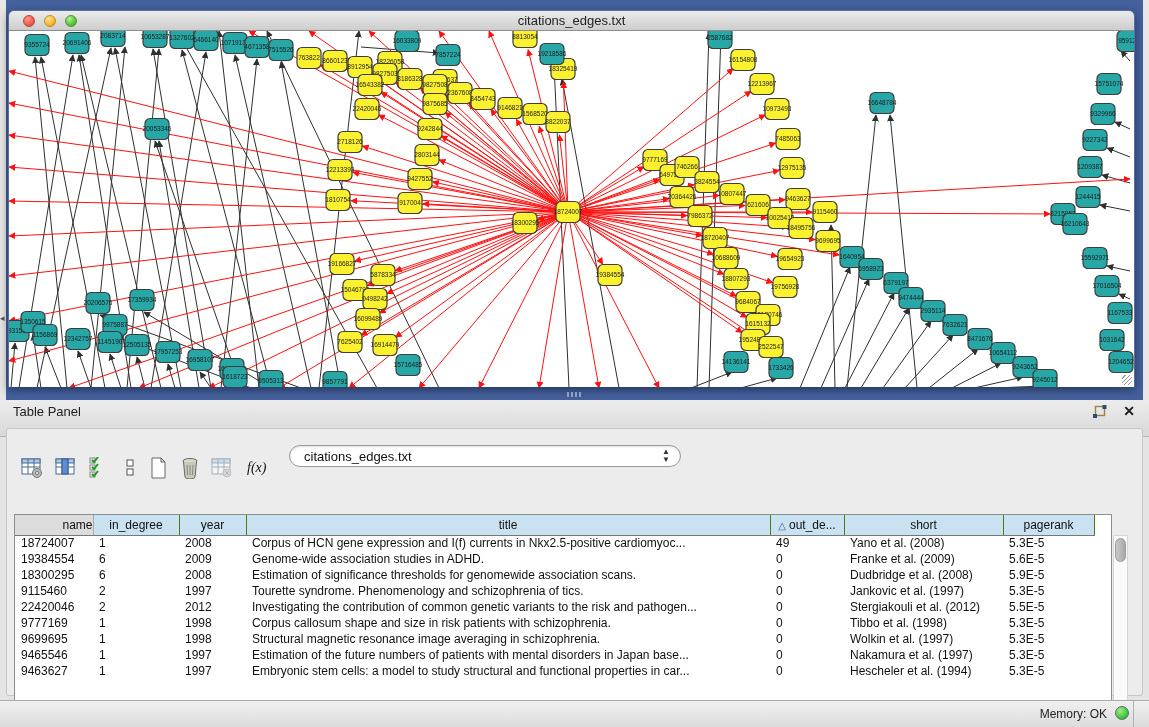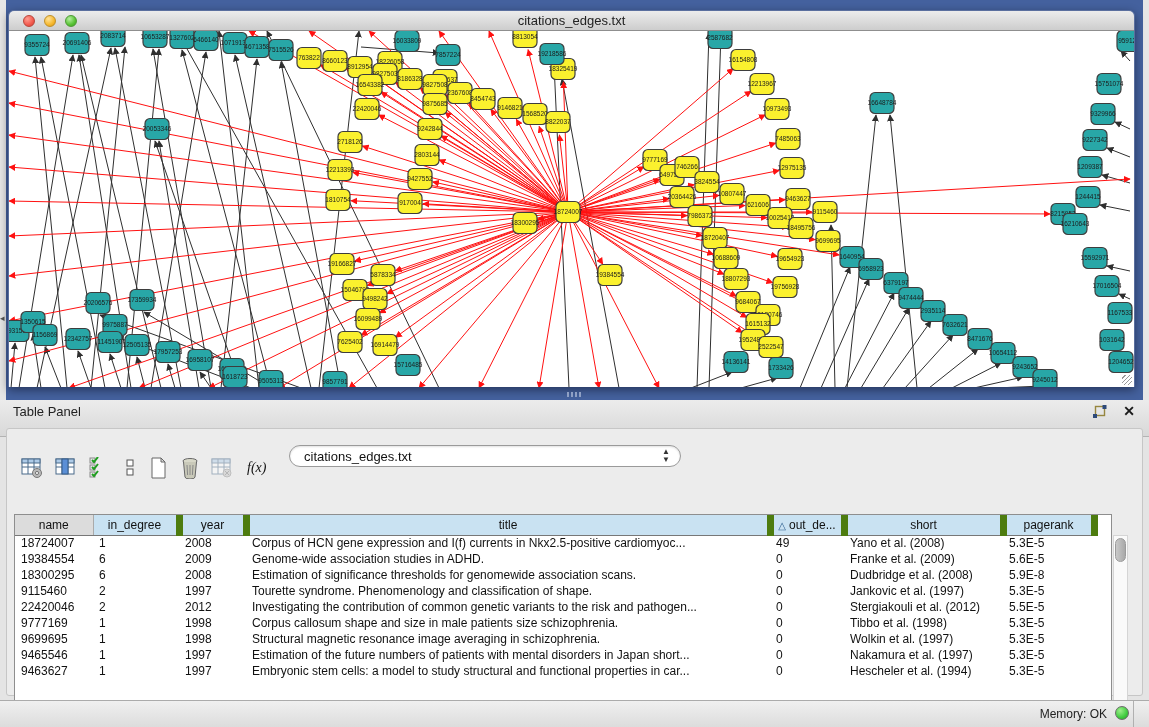--- a/index.html
+++ b/index.html
@@ -42,23 +42,23 @@
   .tool-btn { position:absolute; top:14px; width:26px; height:26px; display:flex; align-items:center; justify-content:flex-start; }
   .tool-btn.disabled { opacity:.45; }
   .fx-label { font-size:14px; font-style:italic; font-family:"Liberation Serif",serif; color:#111; }
   .combo { position:absolute; left:282px; top:4px; width:392px; height:22px; background:#fff;
     border:1px solid #9a9a9a; border-radius:11px; box-shadow:inset 0 1px 2px rgba(0,0,0,.12); }
   .combo .value { position:absolute; left:14px; top:3px; font-size:13px; color:#111; }
   .combo .spin { position:absolute; right:10px; top:2px; font-size:8px; color:#333; line-height:8px; text-align:center; }
   
   .tablebox { position:absolute; left:7px; top:85px; width:1098px; height:188px; background:#fff; border:1px solid #8e8e8e; }
   table.data { border-collapse:collapse; table-layout:fixed; width:1079px; }
-  table.data th { height:20px; background:#c9e2f2; border-right:7px solid #4d7c0f; border-bottom:1px solid #777;
+  table.data th { height:20px; background:#c9e2f2; border-right:1px solid #4d7c0f; border-bottom:1px solid #777;
     font-size:12px; font-weight:normal; color:#111; text-align:center; overflow:hidden; white-space:nowrap; }
-  table.data th.first { background:#dcdcdc; border-right:1px solid #aaa; }
+  table.data th.first { background:#dcdcdc; border-right:1px solid #aaa;text-align:right; }
   table.data th .sort { color:#2f5f8f; font-size:10px; margin-right:3px; }
   table.data td { height:16px; font-size:12px; color:#111; padding:0 4px 0 6px;
     overflow:hidden; white-space:nowrap; }
   .vscroll { position:absolute; right:14px; top:106px; width:15px; height:166px; background:#fafafa; border:1px solid #d5d5d5; }
   .vscroll .thumb { position:absolute; left:1px; top:2px; width:11px; height:24px; border-radius:6px;
     background:linear-gradient(90deg,#c9c9c9,#a9a9a9); border:1px solid #9b9b9b; }
   
   .tabs { position:absolute; left:0; right:0; top:273px; height:24px; text-align:center; }
   .seg { display:inline-flex; border:1px solid #a6a6a6; border-radius:5px; overflow:hidden; background:#fff;
     box-shadow:0 1px 1px rgba(0,0,0,.15); }
@@ -855,63 +855,63 @@
               <td>Franke et al. (2009)</td>
               <td>5.6E-5</td>
             </tr>
             <tr>
               <td>18300295</td>
               <td>6</td>
               <td>2008</td>
               <td>Estimation of significance thresholds for genomewide association scans.</td>
               <td>0</td>
               <td>Dudbridge et al. (2008)</td>
-              <td>5.9E-8</td>
+              <td>5.9E-5</td>
             </tr>
             <tr>
               <td>9115460</td>
               <td>2</td>
               <td>1997</td>
-              <td>Tourette syndrome. Phenomenology and classification of shape.</td>
+              <td>Tourette syndrome. Phenomenology and schizophrenia of tics.</td>
               <td>0</td>
               <td>Jankovic et al. (1997)</td>
               <td>5.3E-5</td>
             </tr>
             <tr>
               <td>22420046</td>
               <td>2</td>
               <td>2012</td>
               <td>Investigating the contribution of common genetic variants to the risk and pathogen...</td>
               <td>0</td>
               <td>Stergiakouli et al. (2012)</td>
               <td>5.5E-5</td>
             </tr>
             <tr>
               <td>9777169</td>
               <td>1</td>
               <td>1998</td>
-              <td>Corpus callosum shape and size in male patients size schizophrenia.</td>
+              <td>Corpus callosum shape and size in risk patients with schizophrenia.</td>
               <td>0</td>
               <td>Tibbo et al. (1998)</td>
               <td>5.3E-5</td>
             </tr>
             <tr>
               <td>9699695</td>
               <td>1</td>
               <td>1998</td>
               <td>Structural magnetic resonance image averaging in schizophrenia.</td>
               <td>0</td>
               <td>Wolkin et al. (1997)</td>
               <td>5.3E-5</td>
             </tr>
             <tr>
               <td>9465546</td>
               <td>1</td>
               <td>1997</td>
-              <td>Estimation of the future numbers of patients with mental disorders in Japan short...</td>
+              <td>Estimation of the future numbers of patients with mental disorders in Japan base...</td>
               <td>0</td>
               <td>Nakamura et al. (1997)</td>
               <td>5.3E-5</td>
             </tr>
             <tr>
               <td>9463627</td>
               <td>1</td>
               <td>1997</td>
               <td>Embryonic stem cells: a model to study structural and functional properties in car...</td>
               <td>0</td>

